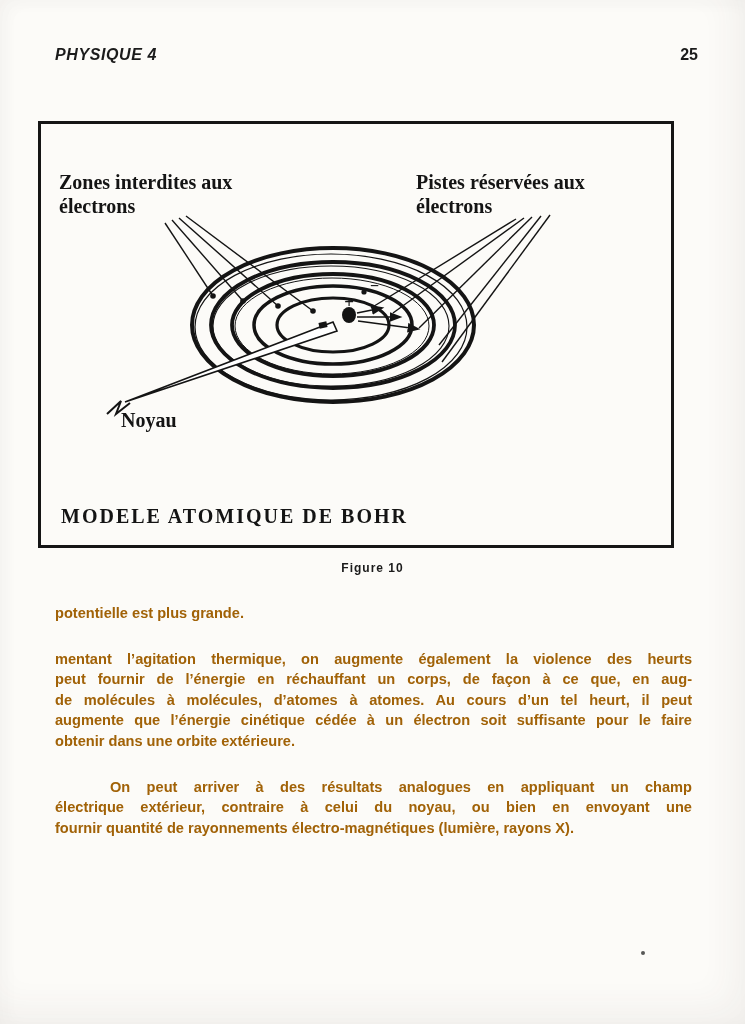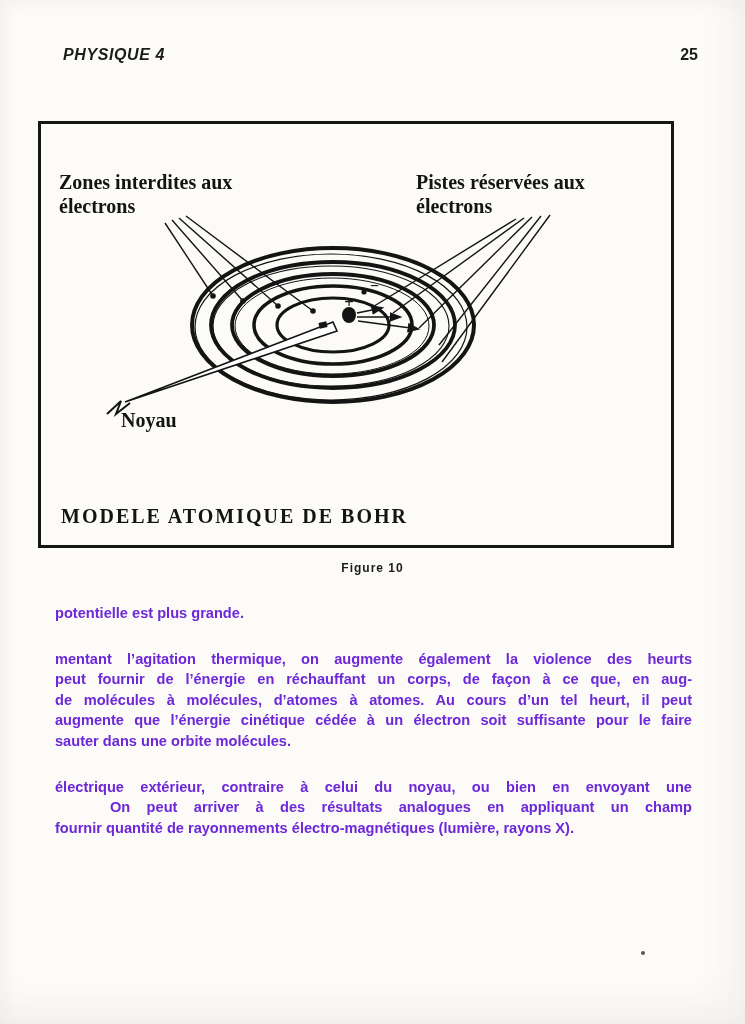--- a/index.html
+++ b/index.html
@@ -15,21 +15,20 @@
     color: #1b1b1b;
     box-shadow: inset -12px -16px 34px rgba(70,62,48,.055), inset 5px 3px 16px rgba(70,62,48,.03);
   }
   
   .hdr {
     position: absolute;
     left: 55px; right: 47px; top: 46px;
     display: flex;
     justify-content: space-between;
     align-items: baseline;
-    margin-left: 8px;
   }
   .hdr-title {
     font-size: 16px;
     font-weight: 700;
     font-style: italic;
     letter-spacing: .6px;
   }
   .hdr-pagenum {
     font-size: 16px;
     font-weight: 700;
@@ -71,21 +70,21 @@
     letter-spacing: 1px;
   }
   
   .bodytext {
     position: absolute;
     left: 55px; top: 603px;
     width: 637px;
     font-size: 14.6px;
     line-height: 20.6px;
     font-weight: 700;
-    color: #6d28d9;
+    color: #a16207;
   }
   .para { margin: 0 0 25px 0; }
   .para:last-child { margin-bottom: 0; }
   .line { white-space: nowrap; }
   .jl { white-space: normal; text-align: justify; text-align-last: justify; }
   .indent { padding-left: 55px; }
   .artifact {
     position: absolute;
     left: 641px; top: 951px;
     width: 4px; height: 4px;
@@ -173,24 +172,24 @@
 
   <div class="bodytext">
     <div class="para">
       <div class="line">potentielle est plus grande.</div>
     </div>
     <div class="para">
       <div class="line jl">mentant l’agitation thermique, on augmente également la violence des heurts</div>
       <div class="line jl">peut fournir de l’énergie en réchauffant un corps, de façon à ce que, en aug-</div>
       <div class="line jl">de molécules à molécules, d’atomes à atomes. Au cours d’un tel heurt, il peut</div>
       <div class="line jl">augmente que l’énergie cinétique cédée à un électron soit suffisante pour le faire</div>
-      <div class="line">sauter dans une orbite molécules.</div>
+      <div class="line">obtenir dans une orbite extérieure.</div>
     </div>
     <div class="para">
+      <div class="line jl indent">On peut arriver à des résultats analogues en appliquant un champ</div>
       <div class="line jl">électrique extérieur, contraire à celui du noyau, ou bien en envoyant une</div>
-      <div class="line jl indent">On peut arriver à des résultats analogues en appliquant un champ</div>
       <div class="line">fournir quantité de rayonnements électro-magnétiques (lumière, rayons X).</div>
     </div>
   </div>
 
   <div class="artifact"></div>
 
 </div>
 
 </body></html>

